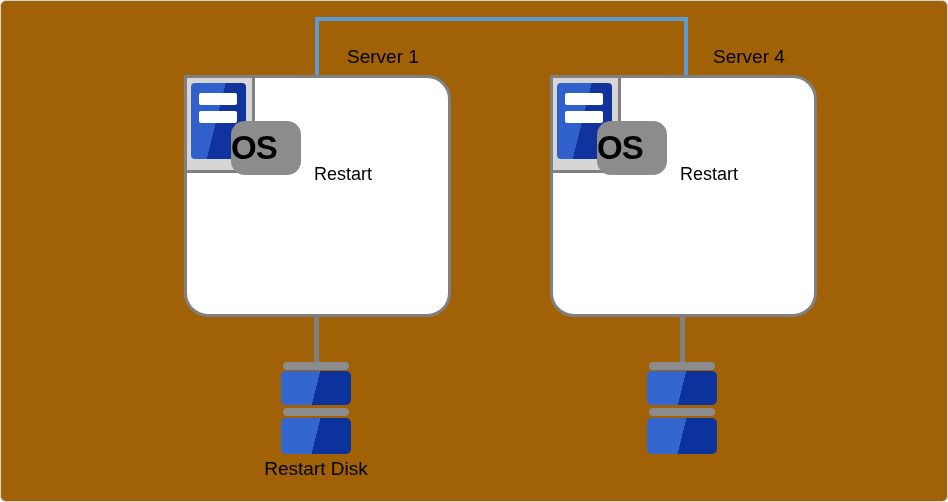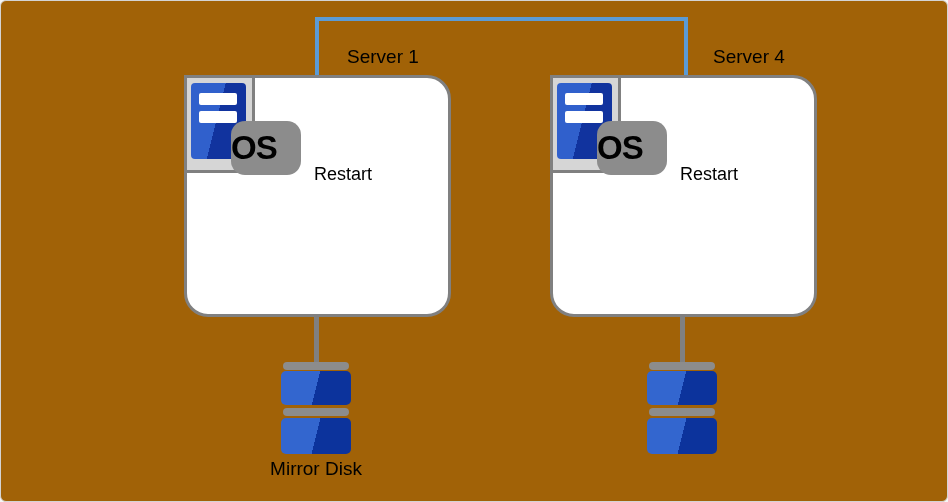--- a/index.html
+++ b/index.html
@@ -84,21 +84,21 @@
       <span>OS</span>
     </div>
     <div class="restart-label">Restart</div>
     <div class="disk-link"></div>
     <div class="disk">
       <div class="disk-cap"></div>
       <div class="disk-platter"></div>
       <div class="disk-cap cap2"></div>
       <div class="disk-platter platter2"></div>
     </div>
-    <div class="disk-label">Mirror Disk</div>
+    <div class="disk-label">Restart Disk</div>
   </div>
 
   <div class="server-group g2">
     <div class="server-label">Server 4</div>
     <div class="server-box"></div>
     <div class="tower">
       <div class="tower-body">
         <div class="tower-slot slot1"></div>
         <div class="tower-slot slot2"></div>
       </div>

